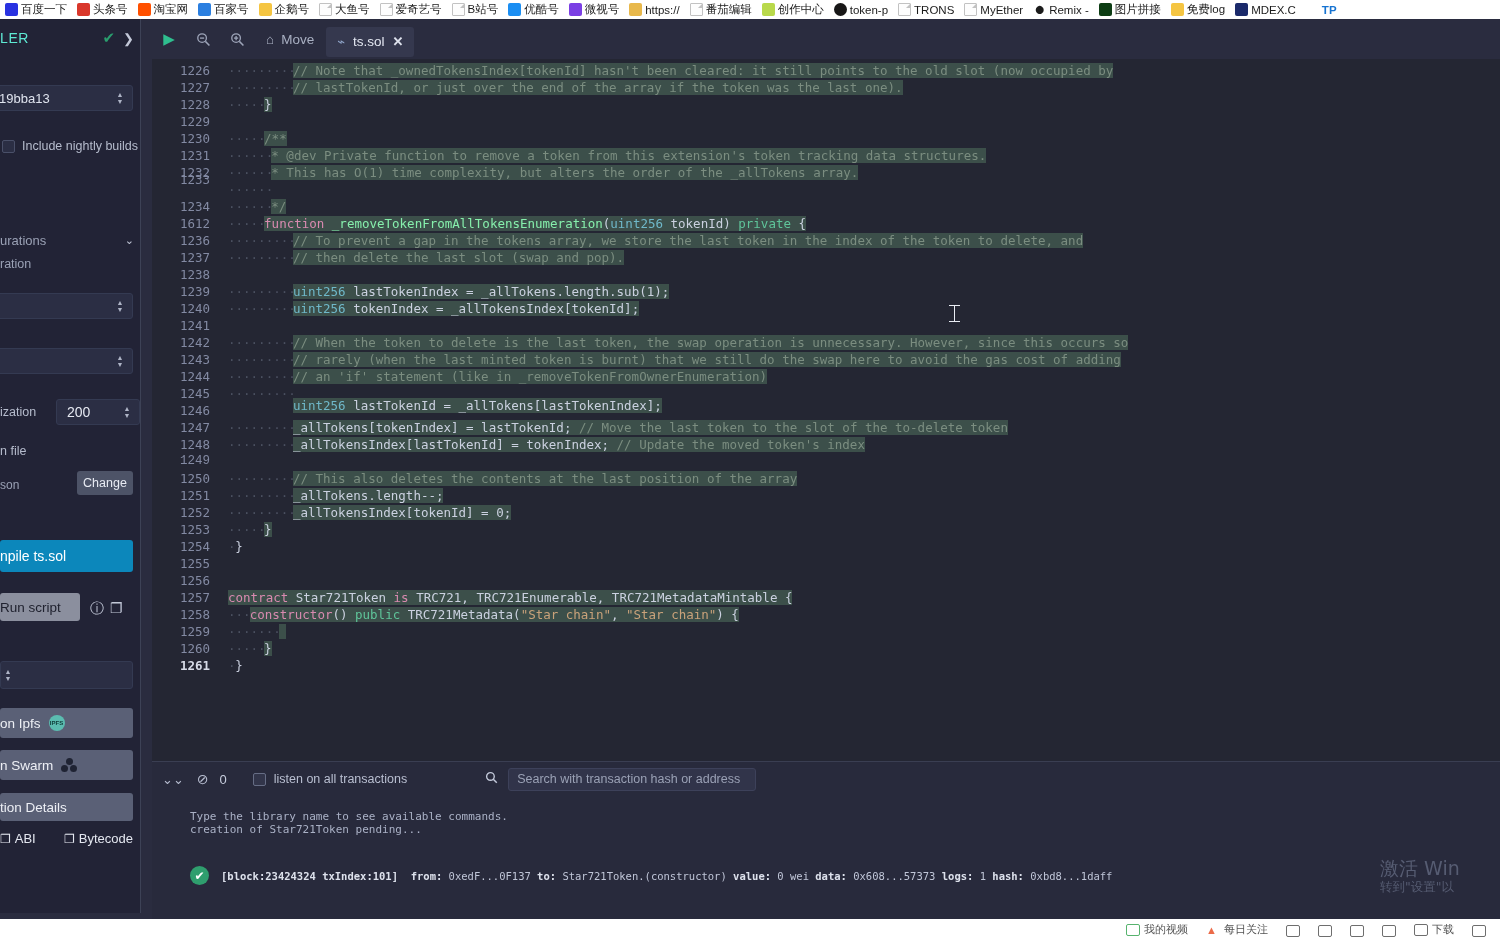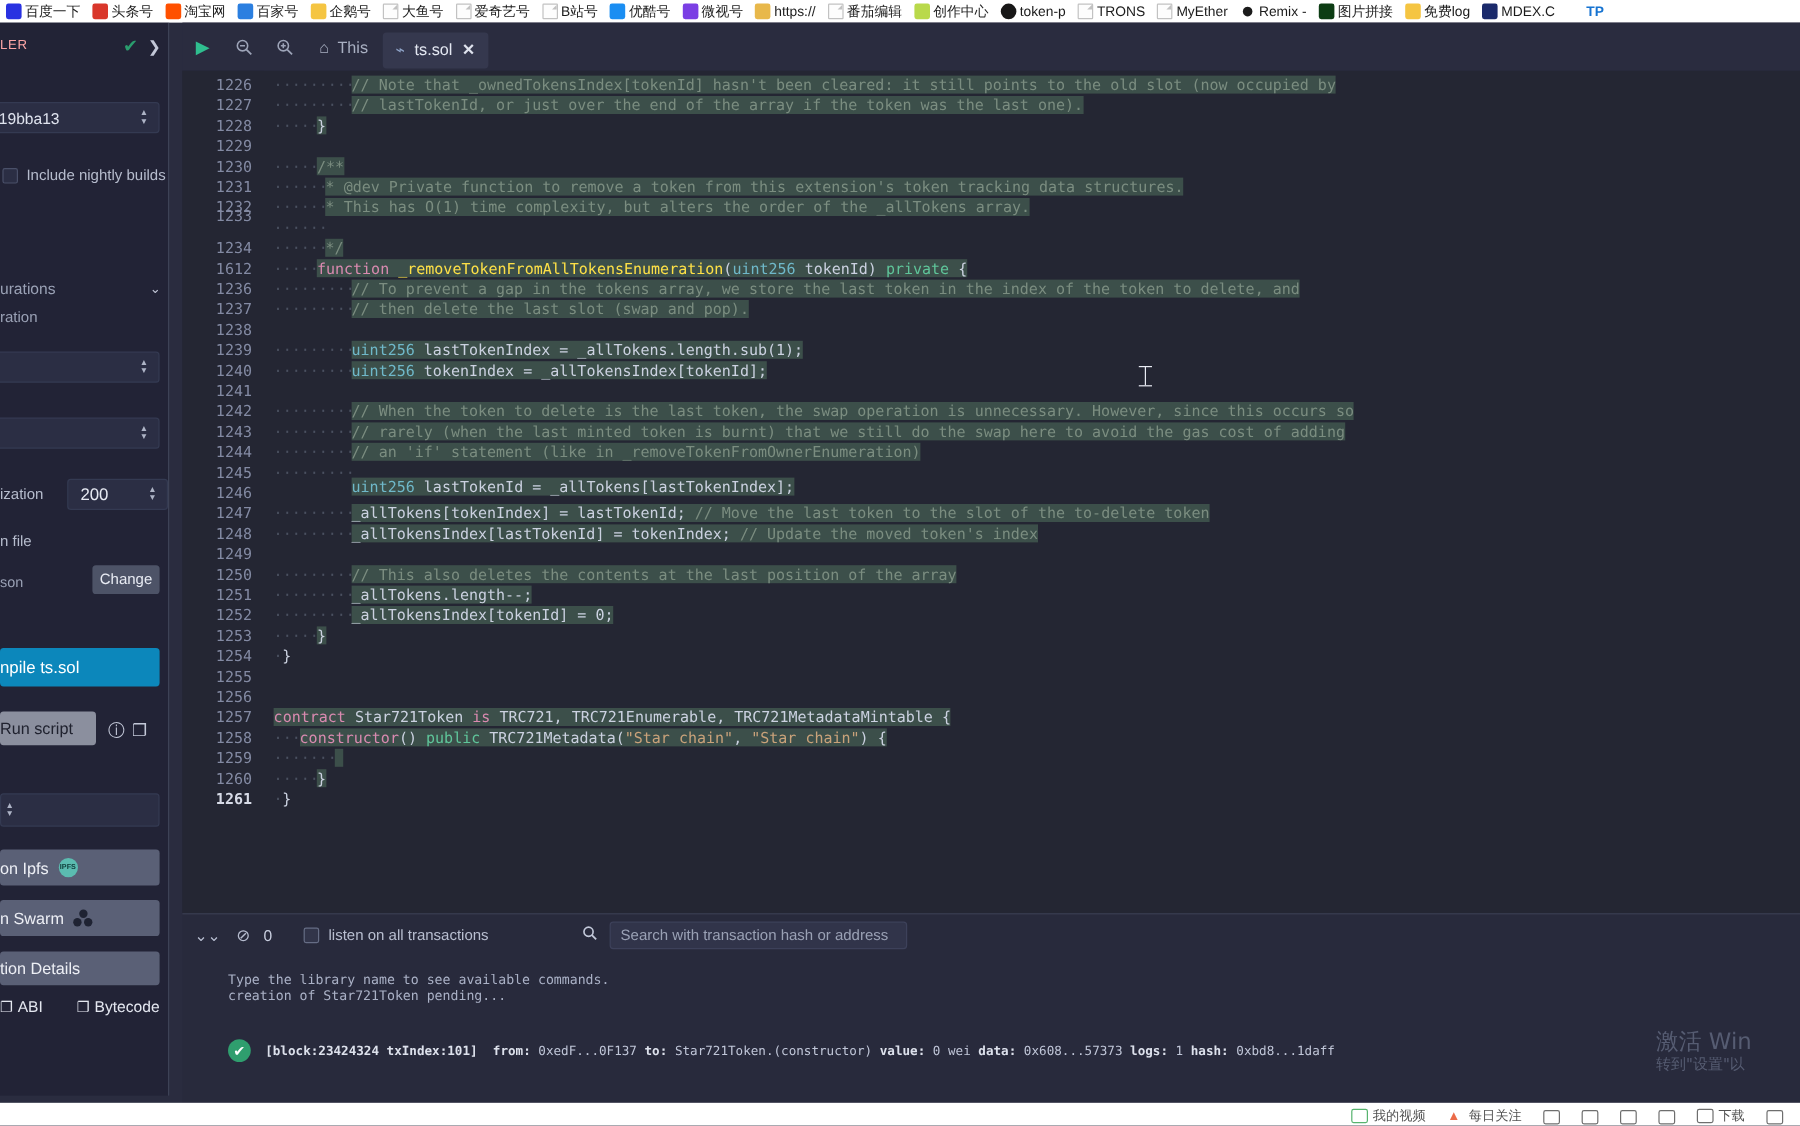--- a/index.html
+++ b/index.html
@@ -54,21 +54,21 @@
     background: #222336;
     overflow: hidden;
     color: #c3c8d8;
     font-size: 12.5px;
   }
   #panel-header {
     position: absolute; left: 0; top: 6px; width: 140px; height: 26px;
     display: flex; align-items: center;
   }
   #panel-title {
-    font-size: 11px; letter-spacing: .6px; color: #fca5a5;
+    font-size: 14px; letter-spacing: .6px; color: #5eead4;
     padding-left: 0px; flex: 1;
   }
   #check-ok { color: #2a9d6e; font-size: 15px; margin-right: 8px; }
   #panel-chevron { color: #c3c8d8; font-size: 13px; margin-right: 6px; }
 
   .sel-box {
     position: absolute; background: #2b2e44;
     border: 1px solid #343a52; border-radius: 3px;
     height: 26px; color: #dfe3ee; font-size: 13px;
     display: flex; align-items: center;
@@ -238,21 +238,21 @@
   #code-lines {
     position: absolute; left: 76px; top: 0; width: 1272px; height: 702px;
   }
   .cl {
     position: absolute; left: 0; height: 17px; line-height: 17px;
     white-space: pre; font-size: 12.5px; color: #cbd1e0;
   }
   .selbg { background: #3c4f4a; }
   .cm { color: #7b8d80; }
   .kw { color: #d98ab0; }
-  .fn { color: #fde047; }
+  .fn { color: #86efac; }
   .ty { color: #6fb8c9; }
   .mod { color: #5fc59a; }
   .str { color: #c9a27a; }
   .pl  { color: #cbd1e0; }
   #cursor-caret {
     position: absolute; left: 802px; top: 246px; width: 1px; height: 16px;
     background: #e9ecf4;
   }
   #caret-bar-top, #caret-bar-bot {
     position: absolute; left: 797px; width: 11px; height: 1px; background: #e9ecf4;
@@ -533,21 +533,21 @@
       <div class="tb-btn">
         <svg width="15" height="15" viewBox="0 0 16 16">
             <circle cx="6.5" cy="6.5" r="4.6" fill="none" stroke="#9da4b8" stroke-width="1.4"></circle>
             <line x1="10" y1="10" x2="14.3" y2="14.3" stroke="#9da4b8" stroke-width="1.6"></line>
             <line x1="4.3" y1="6.5" x2="8.7" y2="6.5" stroke="#9da4b8" stroke-width="1.4"></line>
             <line x1="6.5" y1="4.3" x2="6.5" y2="8.7" stroke="#9da4b8" stroke-width="1.4"></line>
           </svg>
       </div>
       <div id="home-tab">
         <span>⌂</span>
-        <span>This</span>
+        <span>Move</span>
       </div>
       <div id="file-tab">
         <span class="sol-mark">⌁</span>
         <span>ts.sol</span>
         <span class="close-x">✕</span>
       </div>
     </div>
 
     <div id="code-area">
       <div id="gutter">
@@ -567,21 +567,21 @@
           <div class="ln" style="top: 224px;">1239</div>
           <div class="ln" style="top: 241px;">1240</div>
           <div class="ln" style="top: 258px;">1241</div>
           <div class="ln" style="top: 275px;">1242</div>
           <div class="ln" style="top: 292px;">1243</div>
           <div class="ln" style="top: 309px;">1244</div>
           <div class="ln" style="top: 326px;">1245</div>
           <div class="ln" style="top: 343px;">1246</div>
           <div class="ln" style="top: 360px;">1247</div>
           <div class="ln" style="top: 377px;">1248</div>
-          <div class="ln" style="top: 394px;">1249</div>
+          <div class="ln" style="top: 394px; font-family: Liberation Mono, monospace;">1249</div>
           <div class="ln" style="top: 411px;">1250</div>
           <div class="ln" style="top: 428px;">1251</div>
           <div class="ln" style="top: 445px;">1252</div>
           <div class="ln" style="top: 462px;">1253</div>
           <div class="ln" style="top: 479px;">1254</div>
           <div class="ln" style="top: 496px;">1255</div>
           <div class="ln" style="top: 513px;">1256</div>
           <div class="ln" style="top: 530px;">1257</div>
           <div class="ln" style="top: 547px;">1258</div>
           <div class="ln" style="top: 564px;">1259</div>

